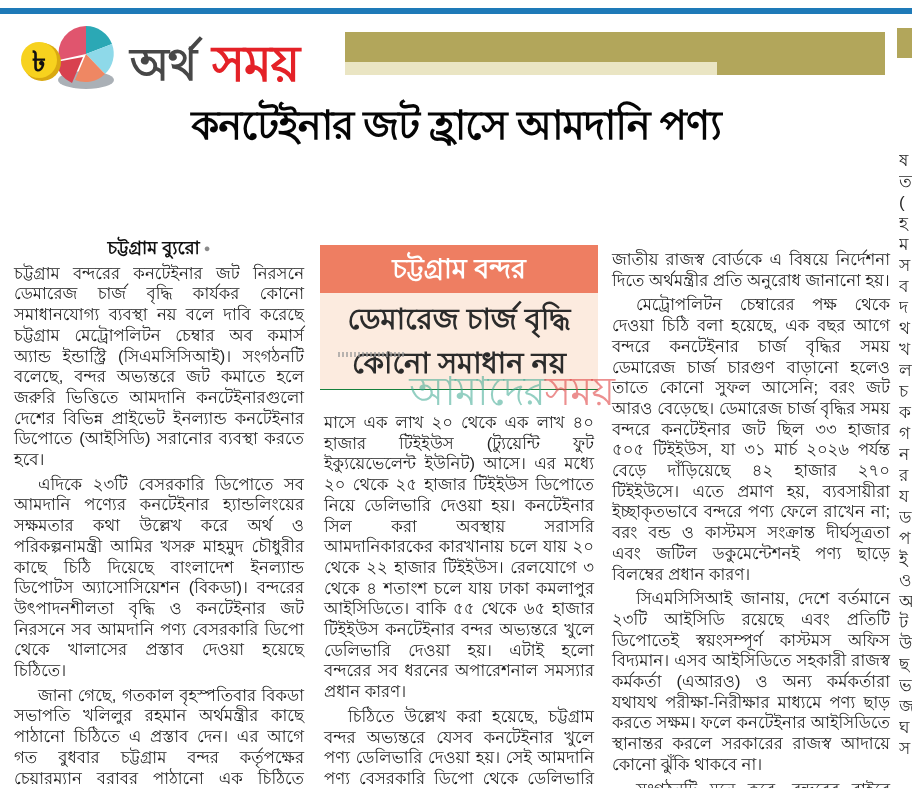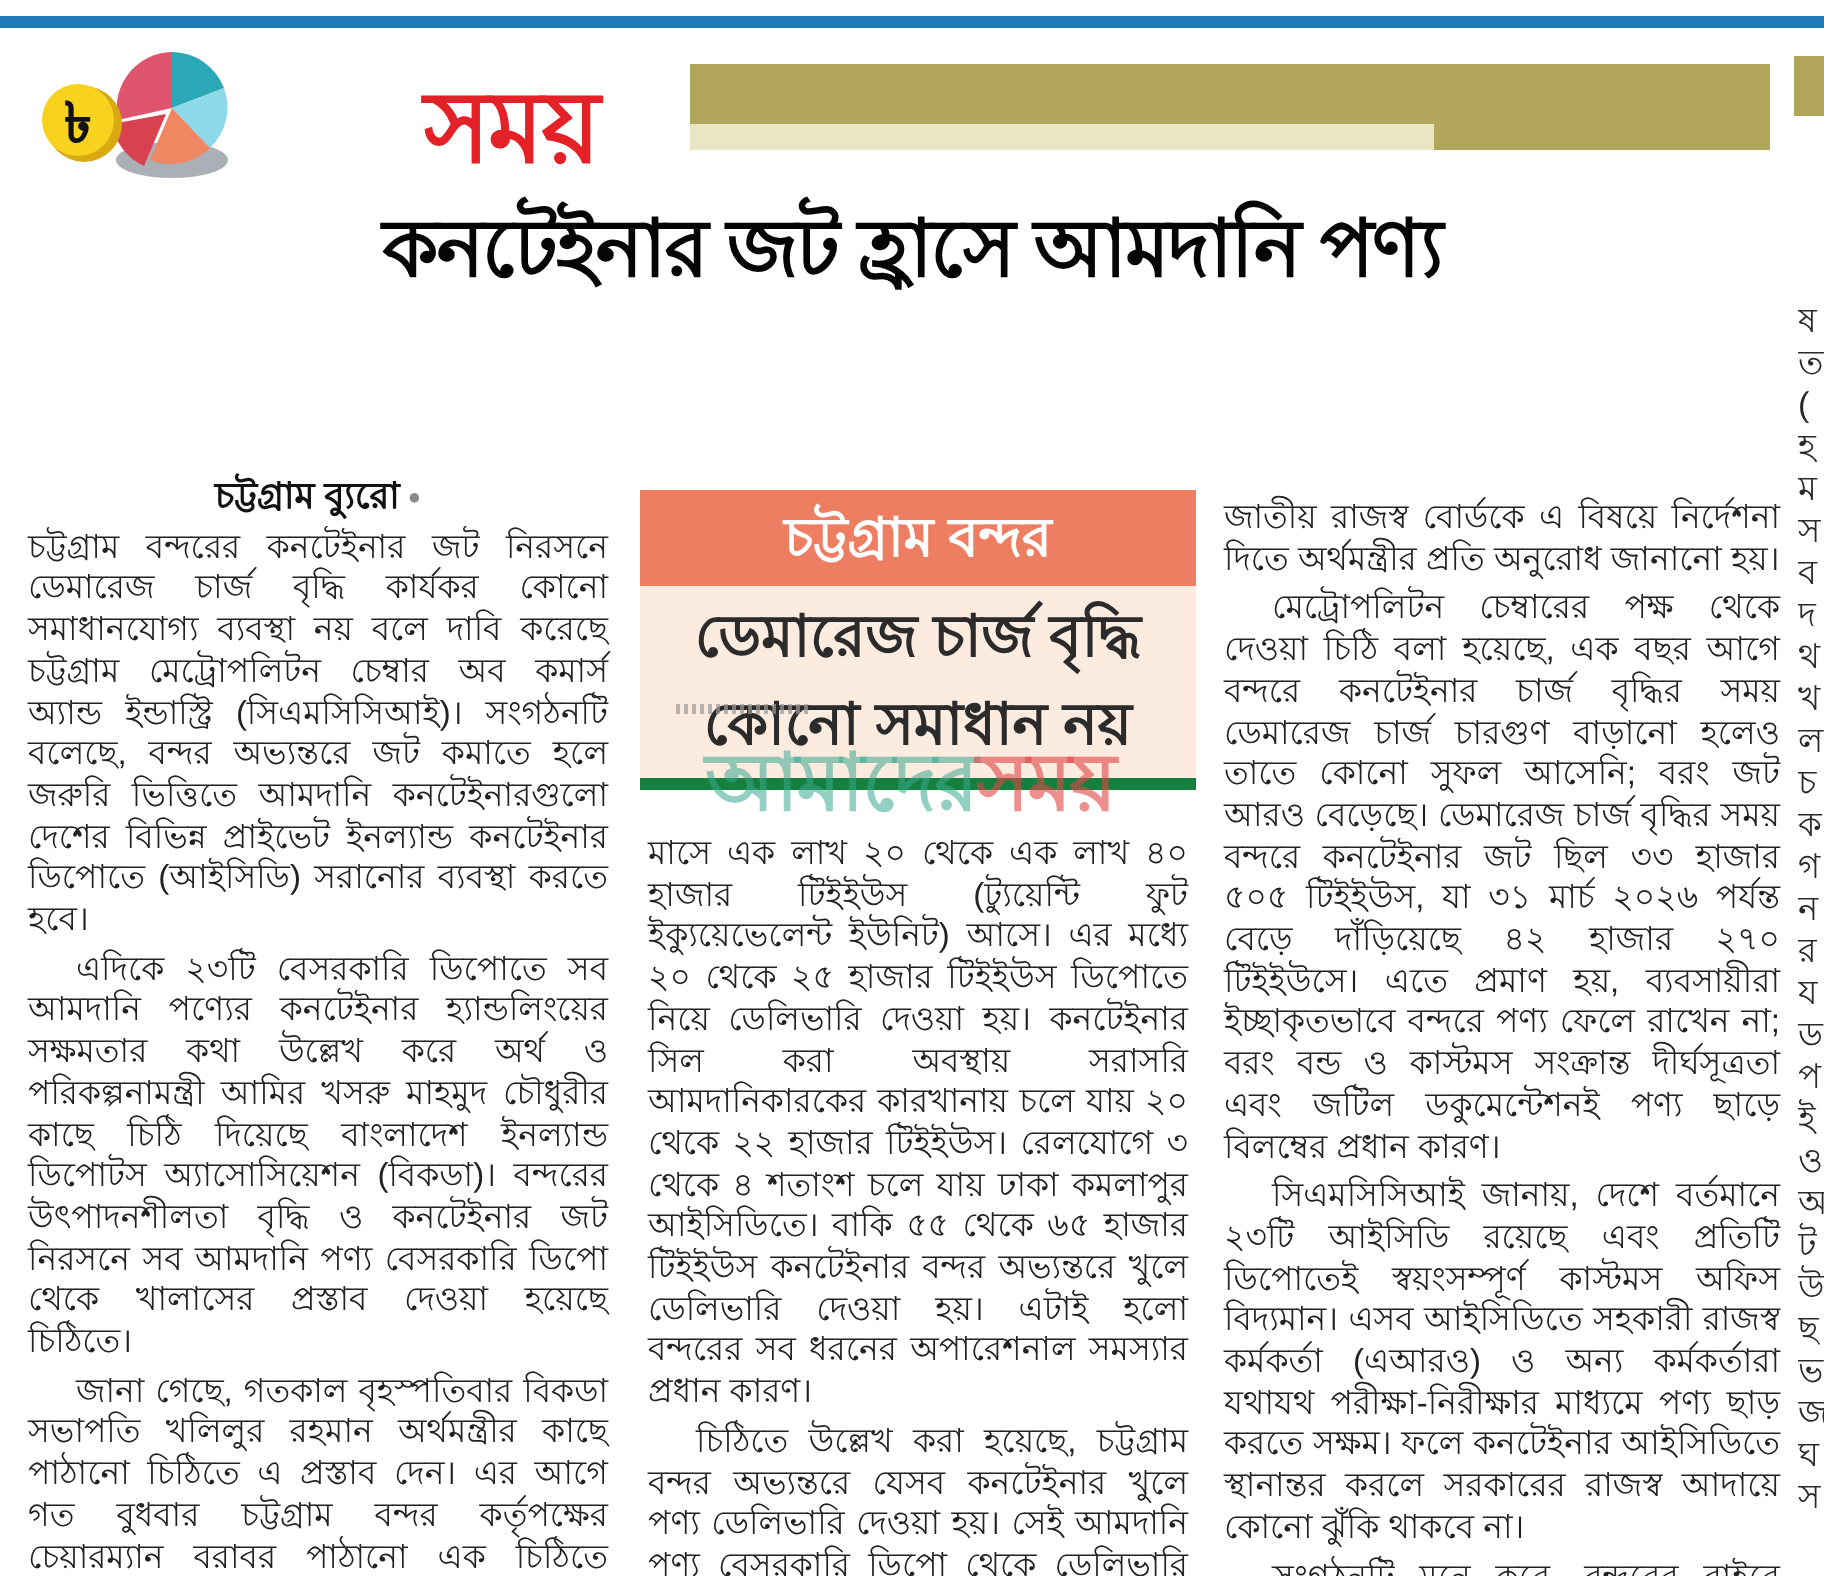--- a/index.html
+++ b/index.html
@@ -26,29 +26,29 @@
   .col{position:absolute;top:238px;font-size:16.5px;line-height:20.7px;text-align:justify;color:#222;}
   .col p{margin:4px;text-indent:24px;}
   .col p.no-indent{text-indent:0;}
   .col1{left:10px;width:298px;}
   .col2{left:320px;width:278px;top:245px;}
   .col3{left:608px;width:286px;top:245px;}
   .byline{font-size:18px;font-weight:bold;color:#111;text-align:center;margin-bottom:3px;}
   .byline .dot{color:#8a8a8a;font-size:11px;vertical-align:2px;margin-left:4px;}
 
   
-  .infobox{width:278px;border-bottom:6px solid #15803d;margin-bottom:22px;}
+  .infobox{width:278px;border-bottom:1px solid #15803d;margin-bottom:22px;}
   .infobox-header{height:48px;background:#ee7e62;color:#ffffff;font-size:27px;font-weight:bold;
                   text-align:center;line-height:48px;}
   .infobox-body{height:92px;background:#fcebdf;color:#2b2b2b;font-size:29px;font-weight:bold;
                 text-align:center;line-height:44px;padding-top:4px;}
 
   
-  .watermark{position:absolute;left:316px;top:360px;width:278px;text-align:center;z-index:5;
-             font-size:40px;font-weight:bold;letter-spacing:-1px;white-space:nowrap;}
+  .watermark{position:absolute;left:336px;top:360px;width:278px;text-align:right;z-index:5;
+             font-size:40px;font-weight:normal;letter-spacing:-1px;white-space:nowrap;}
   .wm-teal{color:rgba(58,167,143,0.55);}
   .wm-red{color:rgba(224,69,69,0.60);}
   .wm-tagline{position:absolute;left:338px;top:352px;width:66px;height:5px;opacity:.7;
               background:repeating-linear-gradient(90deg,#9a9a9a 0 2px,transparent 2px 4px);}
 
   
   .right-strip{position:absolute;left:899px;top:150px;width:13px;height:635px;overflow:hidden;
                font-size:17px;line-height:21px;white-space:pre-line;color:#2a2a2a;}
 </style>
 </head>
@@ -69,20 +69,21 @@
         <path d="M-3,3 L-14,29 A28,28 0 0 1 -30,8 Z" fill="#d8414f"></path>
         <path d="M0,0 L-27,6 A28,28 0 0 1 0,-28 Z" fill="#e0556e"></path>
       </g>
 
       <g>
         <circle cx="24" cy="40" r="19" fill="#d9a911"></circle>
         <circle cx="21" cy="38" r="18" fill="#f7d21e"></circle>
         <text x="21" y="49" text-anchor="middle" font-size="28" font-weight="bold" fill="#111">৳</text>
       </g>
     </svg>
+    <span class="brand-dark">অর্থ</span>
     <span class="brand-red">সময়</span>
     <div class="khaki-bar-dark"></div>
     <div class="khaki-bar-light"></div>
     <div class="khaki-bar-dark2"></div>
     <div class="khaki-square"></div>
   </header>
 
   <h1 class="headline">
     <span>কনটেইনার জট হ্রাসে আমদানি পণ্য</span>
   </h1>

